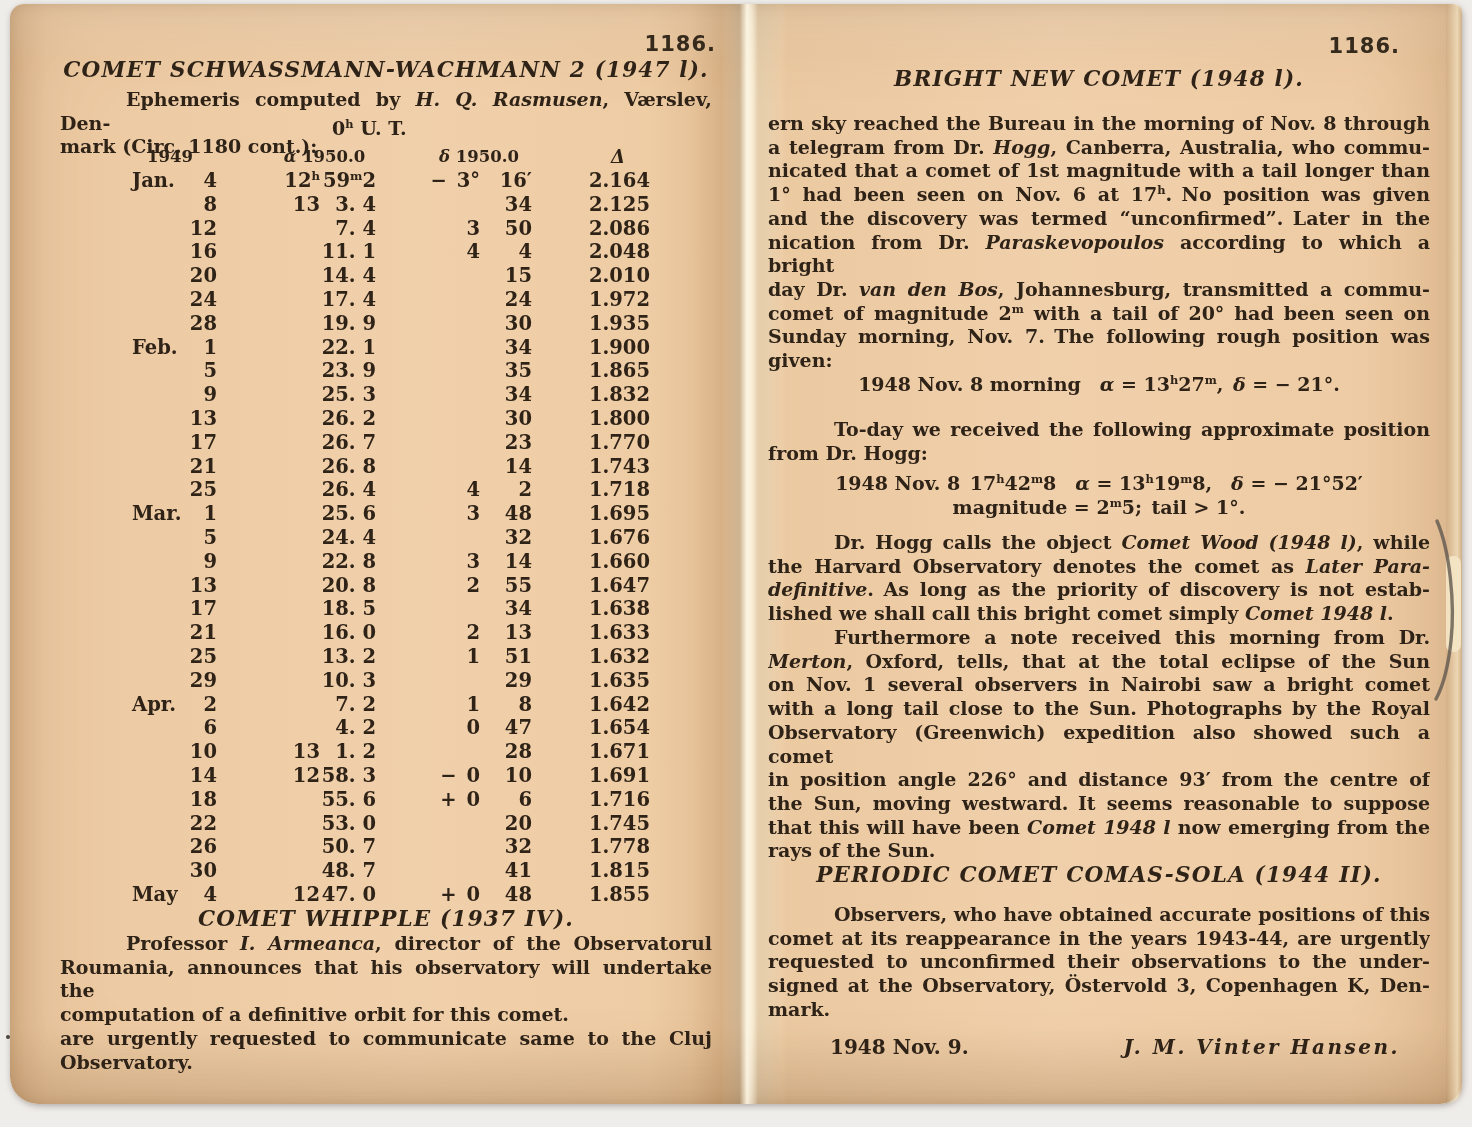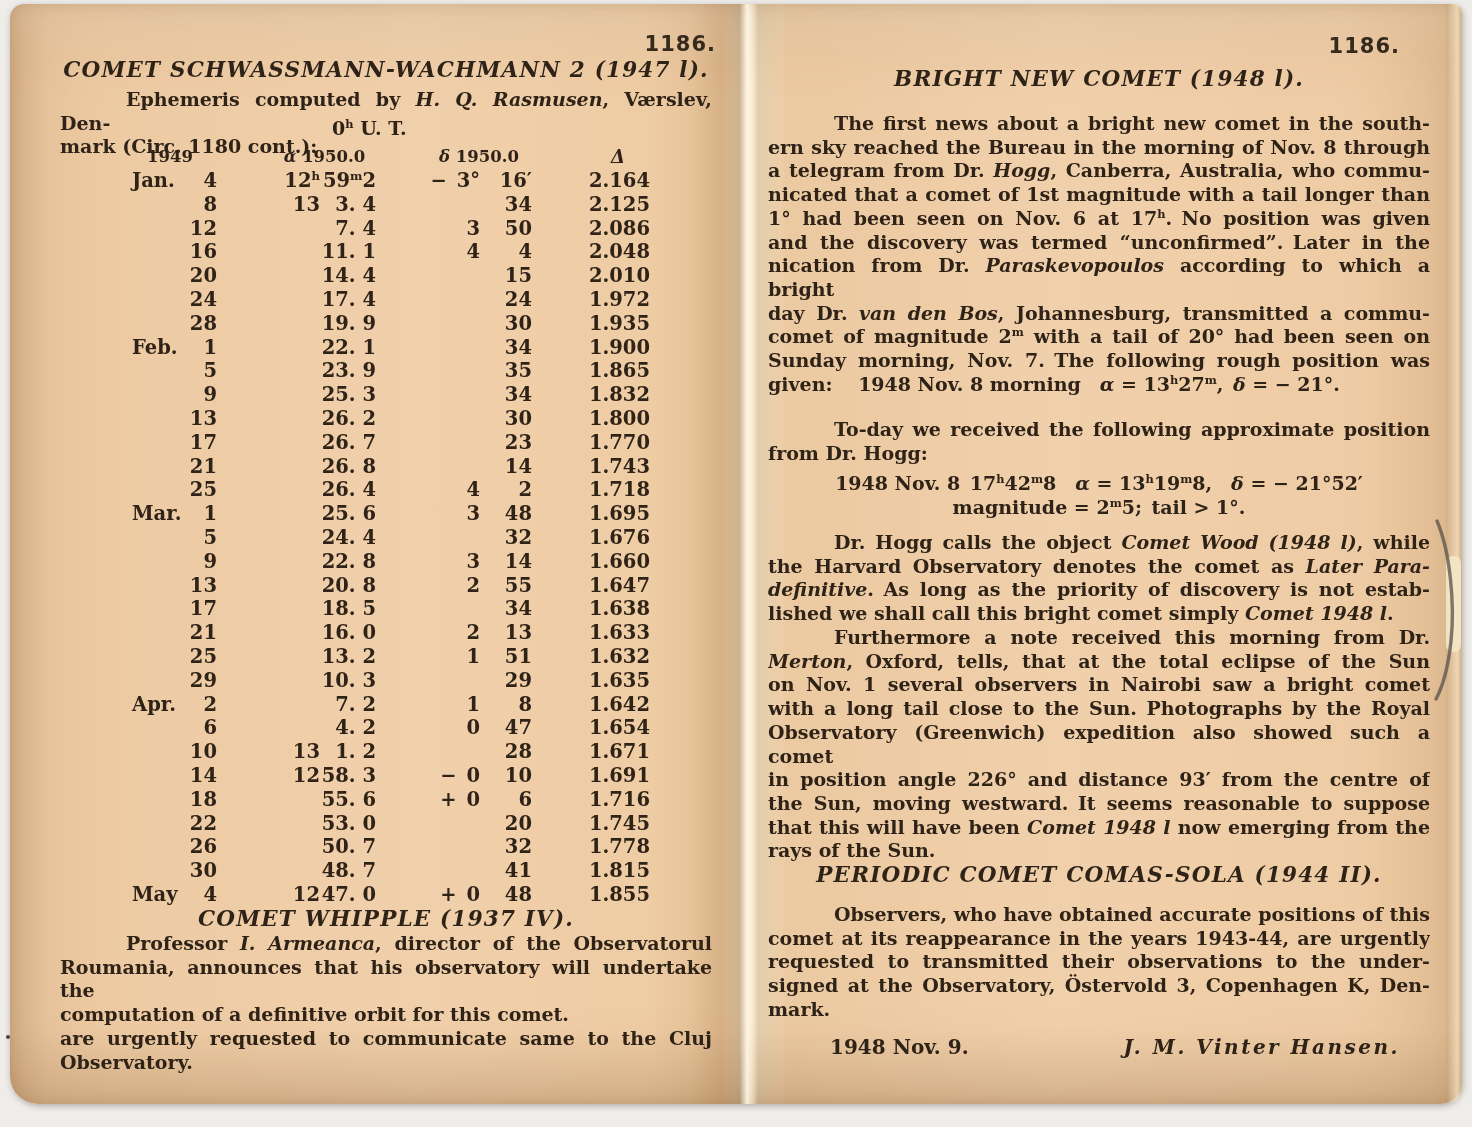--- a/index.html
+++ b/index.html
@@ -395,21 +395,20 @@
         <div class="tl">Observatory.</div>
       </div>
   </div>
 
   <div class="page right">
     <div class="pagenum">1186.</div>
 
     <div class="sec-title" style="top:62px;">BRIGHT NEW COMET (1948 l).</div>
 
     <div class="blk" style="top:108px;">
-        <div class="tl jl ind">The first news about a bright new comet in the south-</div>
         <div class="tl jl">ern sky reached the Bureau in the morning of Nov. 8 through</div>
         <div class="tl jl">a telegram from Dr. <i>Hogg</i>, Canberra, Australia, who commu-</div>
         <div class="tl jl">nicated that a comet of 1st magnitude with a tail longer than</div>
         <div class="tl jl">1° had been seen on Nov. 6 at 17<sup>h</sup>. No position was given</div>
         <div class="tl jl">and the discovery was termed “unconfirmed”. Later in the</div>
         <div class="tl jl">nication from Dr. <i>Paraskevopoulos</i> according to which a bright</div>
         <div class="tl jl">day Dr. <i>van den Bos</i>, Johannesburg, transmitted a commu-</div>
         <div class="tl jl">comet of magnitude 2<sup>m</sup> with a tail of 20° had been seen on</div>
         <div class="tl jl">Sunday morning, Nov. 7. The following rough position was</div>
         <div class="tl">given:</div>
@@ -440,21 +439,21 @@
         <div class="tl jl">in position angle 226° and distance 93′ from the centre of</div>
         <div class="tl jl">the Sun, moving westward. It seems reasonable to suppose</div>
         <div class="tl jl">that this will have been <i>Comet 1948 l</i> now emerging from the</div>
         <div class="tl">rays of the Sun.</div>
       </div>
 
     <div class="sec-title" style="top:858px;">PERIODIC COMET COMAS-SOLA (1944 II).</div>
     <div class="blk" style="top:899px;">
         <div class="tl jl ind">Observers, who have obtained accurate positions of this</div>
         <div class="tl jl">comet at its reappearance in the years 1943-44, are urgently</div>
-        <div class="tl jl">requested to transmitted their observations to the under-</div>
+        <div class="tl jl">requested to unconfirmed their observations to the under-</div>
         <div class="tl jl">signed at the Observatory, Östervold 3, Copenhagen K, Den-</div>
         <div class="tl">mark.</div>
       </div>
 
     <div class="footer">
       <span class="f-date">1948 Nov. 9.</span>
       <span class="f-sig">J. M. Vinter Hansen.</span>
     </div>
   </div>
 

